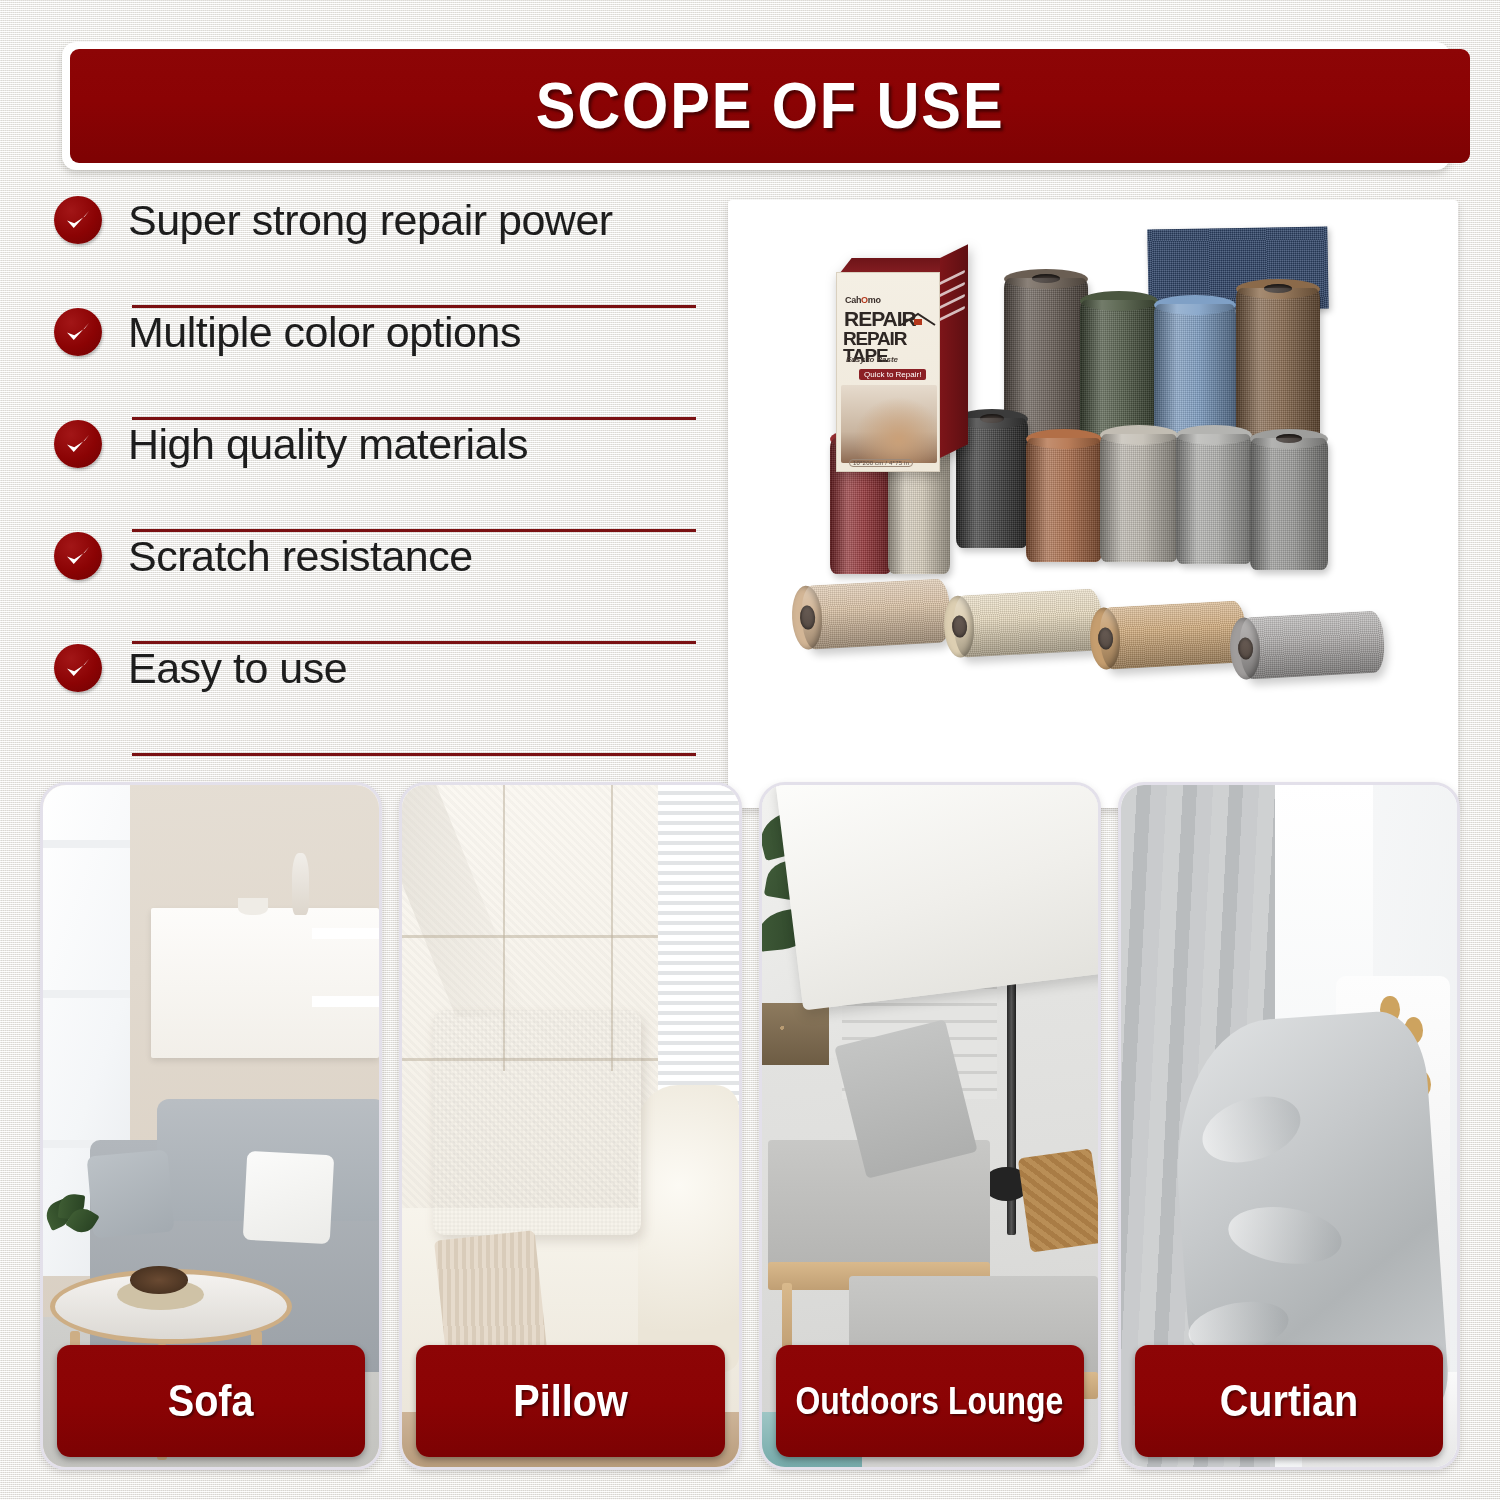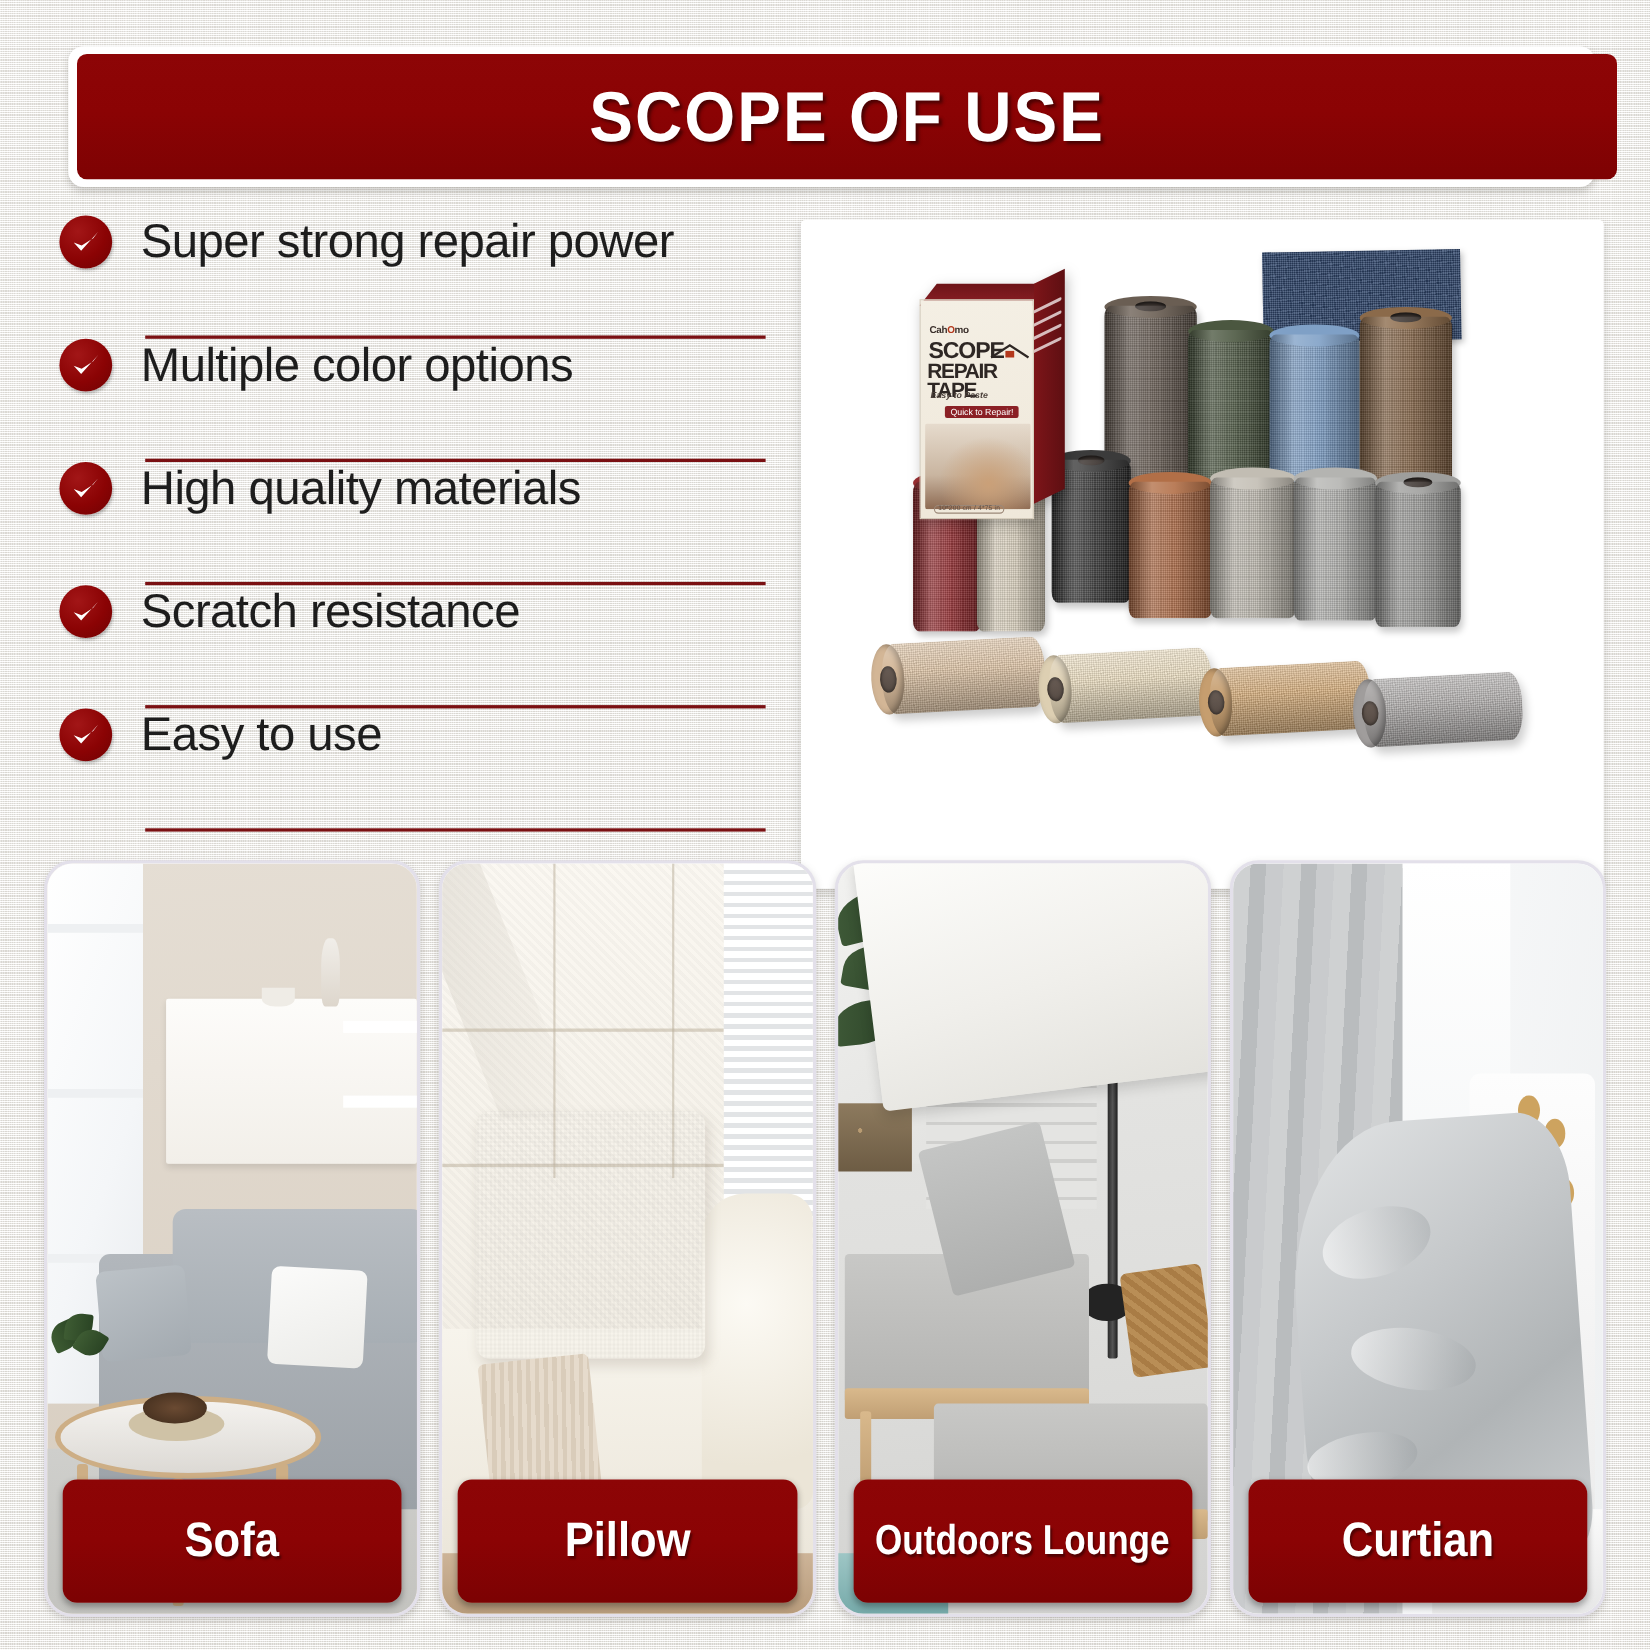--- a/index.html
+++ b/index.html
@@ -514,21 +514,21 @@
       <div class="box-side">
         <div class="box-sidefeat">
           <span></span>
           <span></span>
           <span></span>
           <span></span>
         </div>
       </div>
       <div class="box-front">
         <div class="box-logo"><span>Cah</span><span class="o-mark">O</span><span>mo</span></div>
-        <div class="box-linen">SCOPE</div>
+        <div class="box-linen">REPAIR</div>
         <svg class="box-roofline" viewBox="0 0 38 16">
           <path d="M2 14 L19 3 L36 14" fill="none" stroke="#2e2724" stroke-width="2"></path>
           <rect x="15" y="8" width="8" height="6" fill="#b4381c"></rect>
         </svg>
         <div class="box-repair">REPAIR TAPE</div>
         <div class="box-tag1">Easy to Paste</div>
         <div class="box-tag2">Quick to Repair!</div>
         <div class="box-photo"></div>
         <div class="box-dims">10*200 cm / 4*75 in</div>
       </div>

